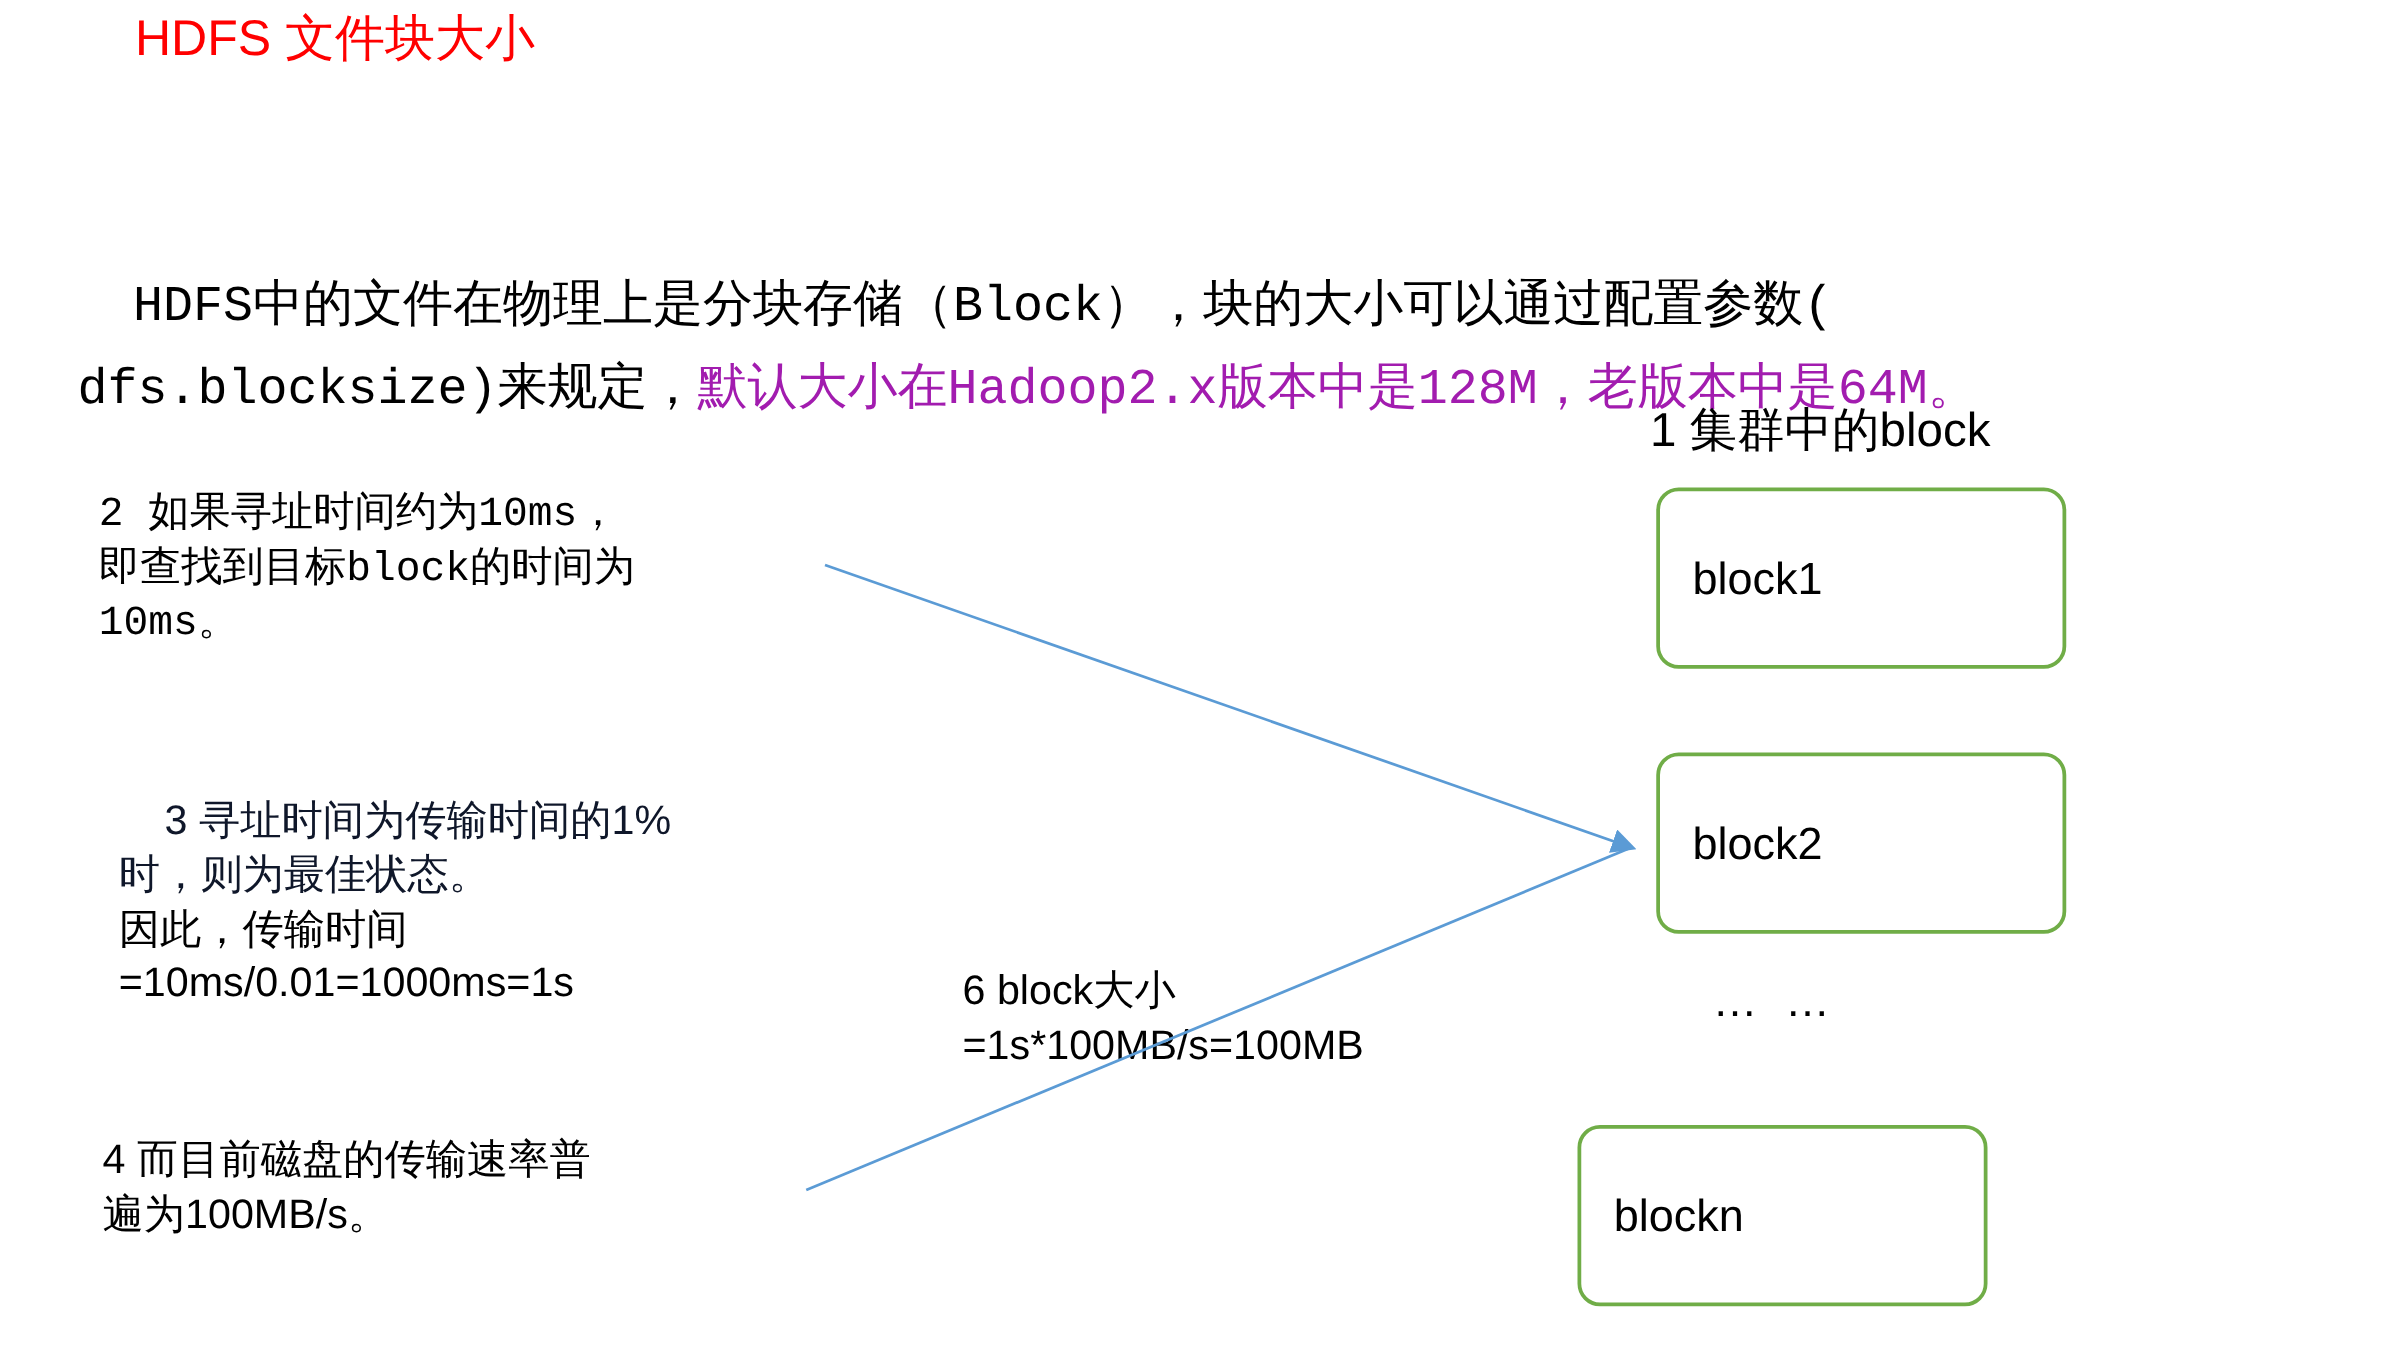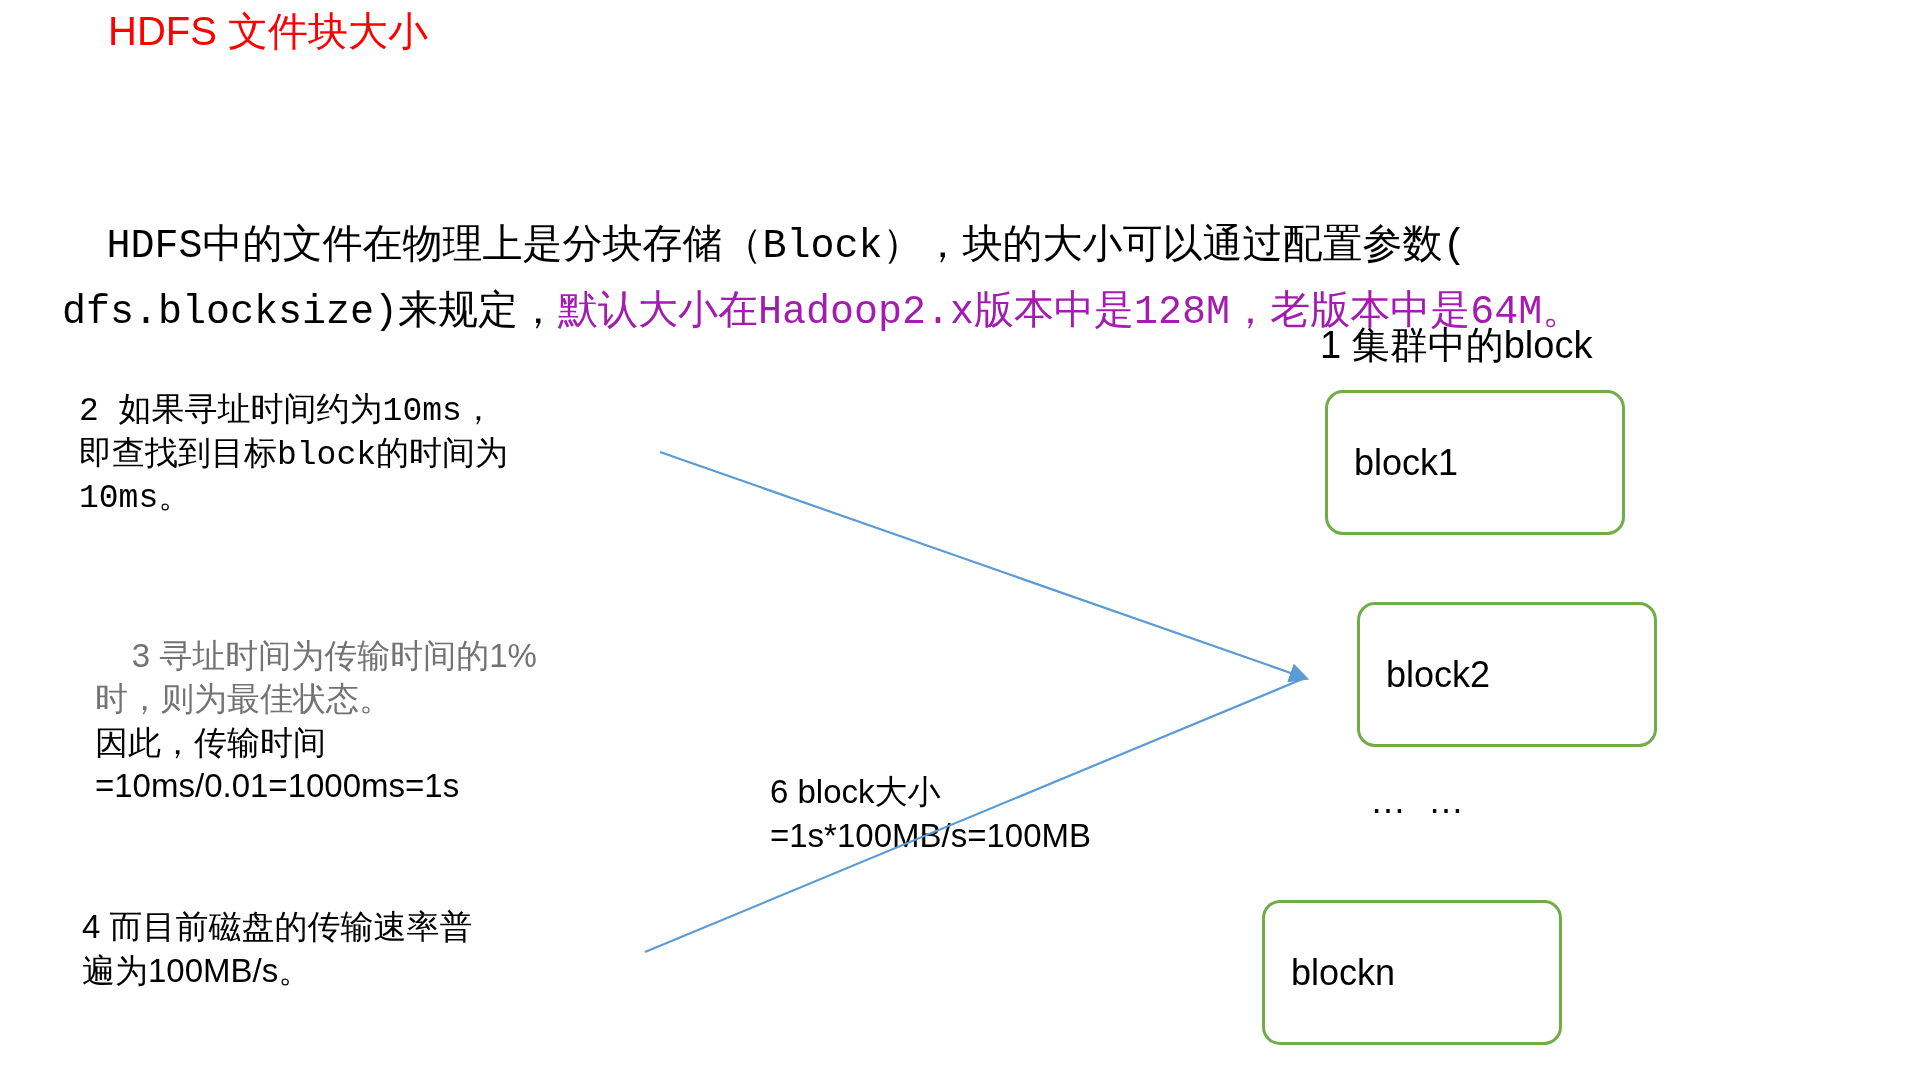--- a/index.html
+++ b/index.html
@@ -29,41 +29,41 @@
   }
   .serif{font-family:Liberation Mono, monospace;text-align:center;}
   .red{color:#a21caf;}
 
   
   .note{position:absolute;font-size:33px;line-height:1.32;color:#000;white-space:pre-wrap;}
 
   #note-1{left:1320px;top:320px;font-size:38px;}
   #note-2{left:79px;top:390px;width:560px;font-family:Liberation Mono, monospace;}
   #note-3{left:95px;top:590px;width:580px;}
-  #note-3 .hl{color:#737373;}
+  #note-3 .hl{color:#0f172a;}
   #note-4{left:82px;top:905px;width:540px;}
   #note-5{left:770px;top:770px;width:470px;}
 
   
   .block-box{
     position:absolute;
-    width:300px;height:145px;
+    width:328px;height:145px;
     border:3px solid #70ad47;
     border-radius:18px;
     background:#ffffff;
     box-sizing:border-box;
     padding-left:28px;
   }
   .block-label{
     position:absolute;left:26px;top:50%;
     transform:translateY(-50%);
     font-size:36px;color:#000;
   }
   #block-box-1{left:1325px;top:390px;}
-  #block-box-2{left:1325px;top:602px;margin-left:32px;}
+  #block-box-2{left:1325px;top:602px;}
   #block-box-3{left:1262px;top:874px;margin-top:26px;}
 
   #block-ellipsis{
     position:absolute;left:1370px;top:780px;
     font-size:36px;color:#000;letter-spacing:6px;
   }
 
   
   #connector-layer{position:absolute;left:0;top:0;width:1920px;height:1080px;pointer-events:none;}
 </style>

